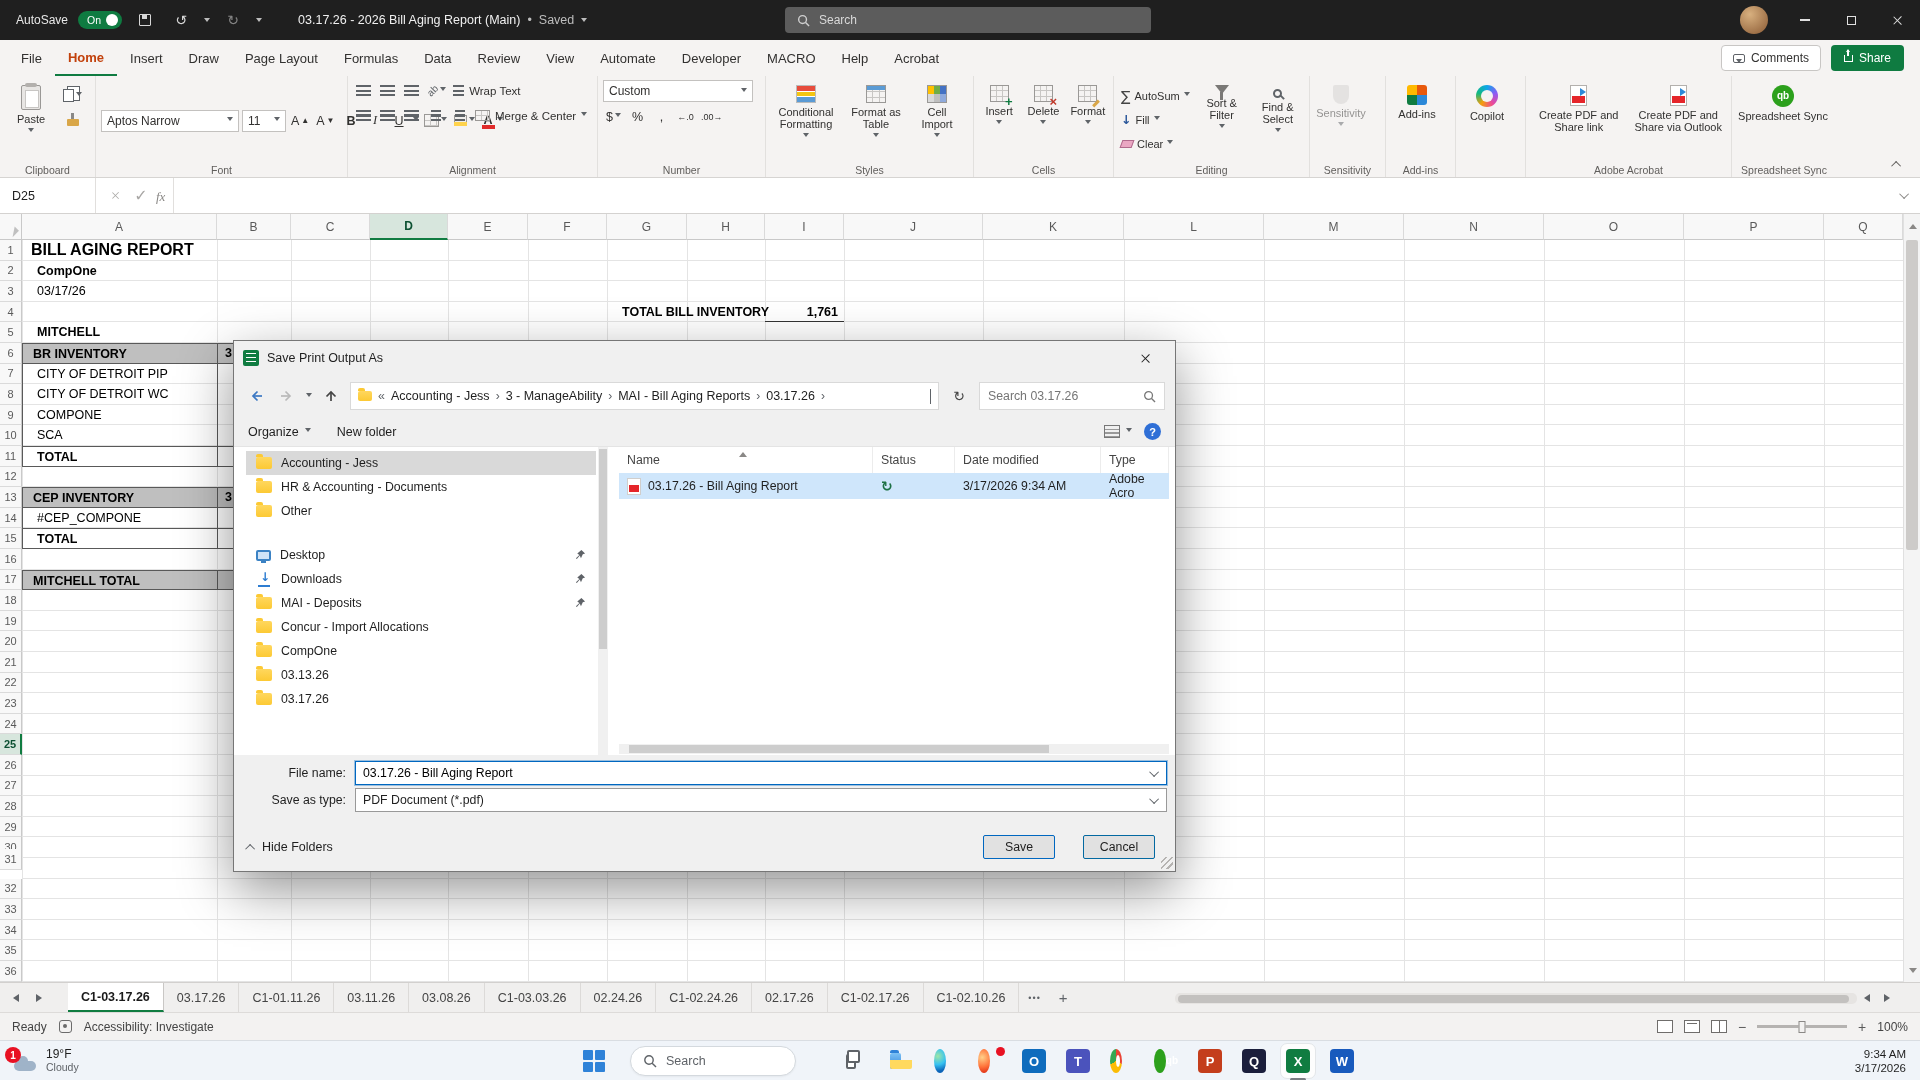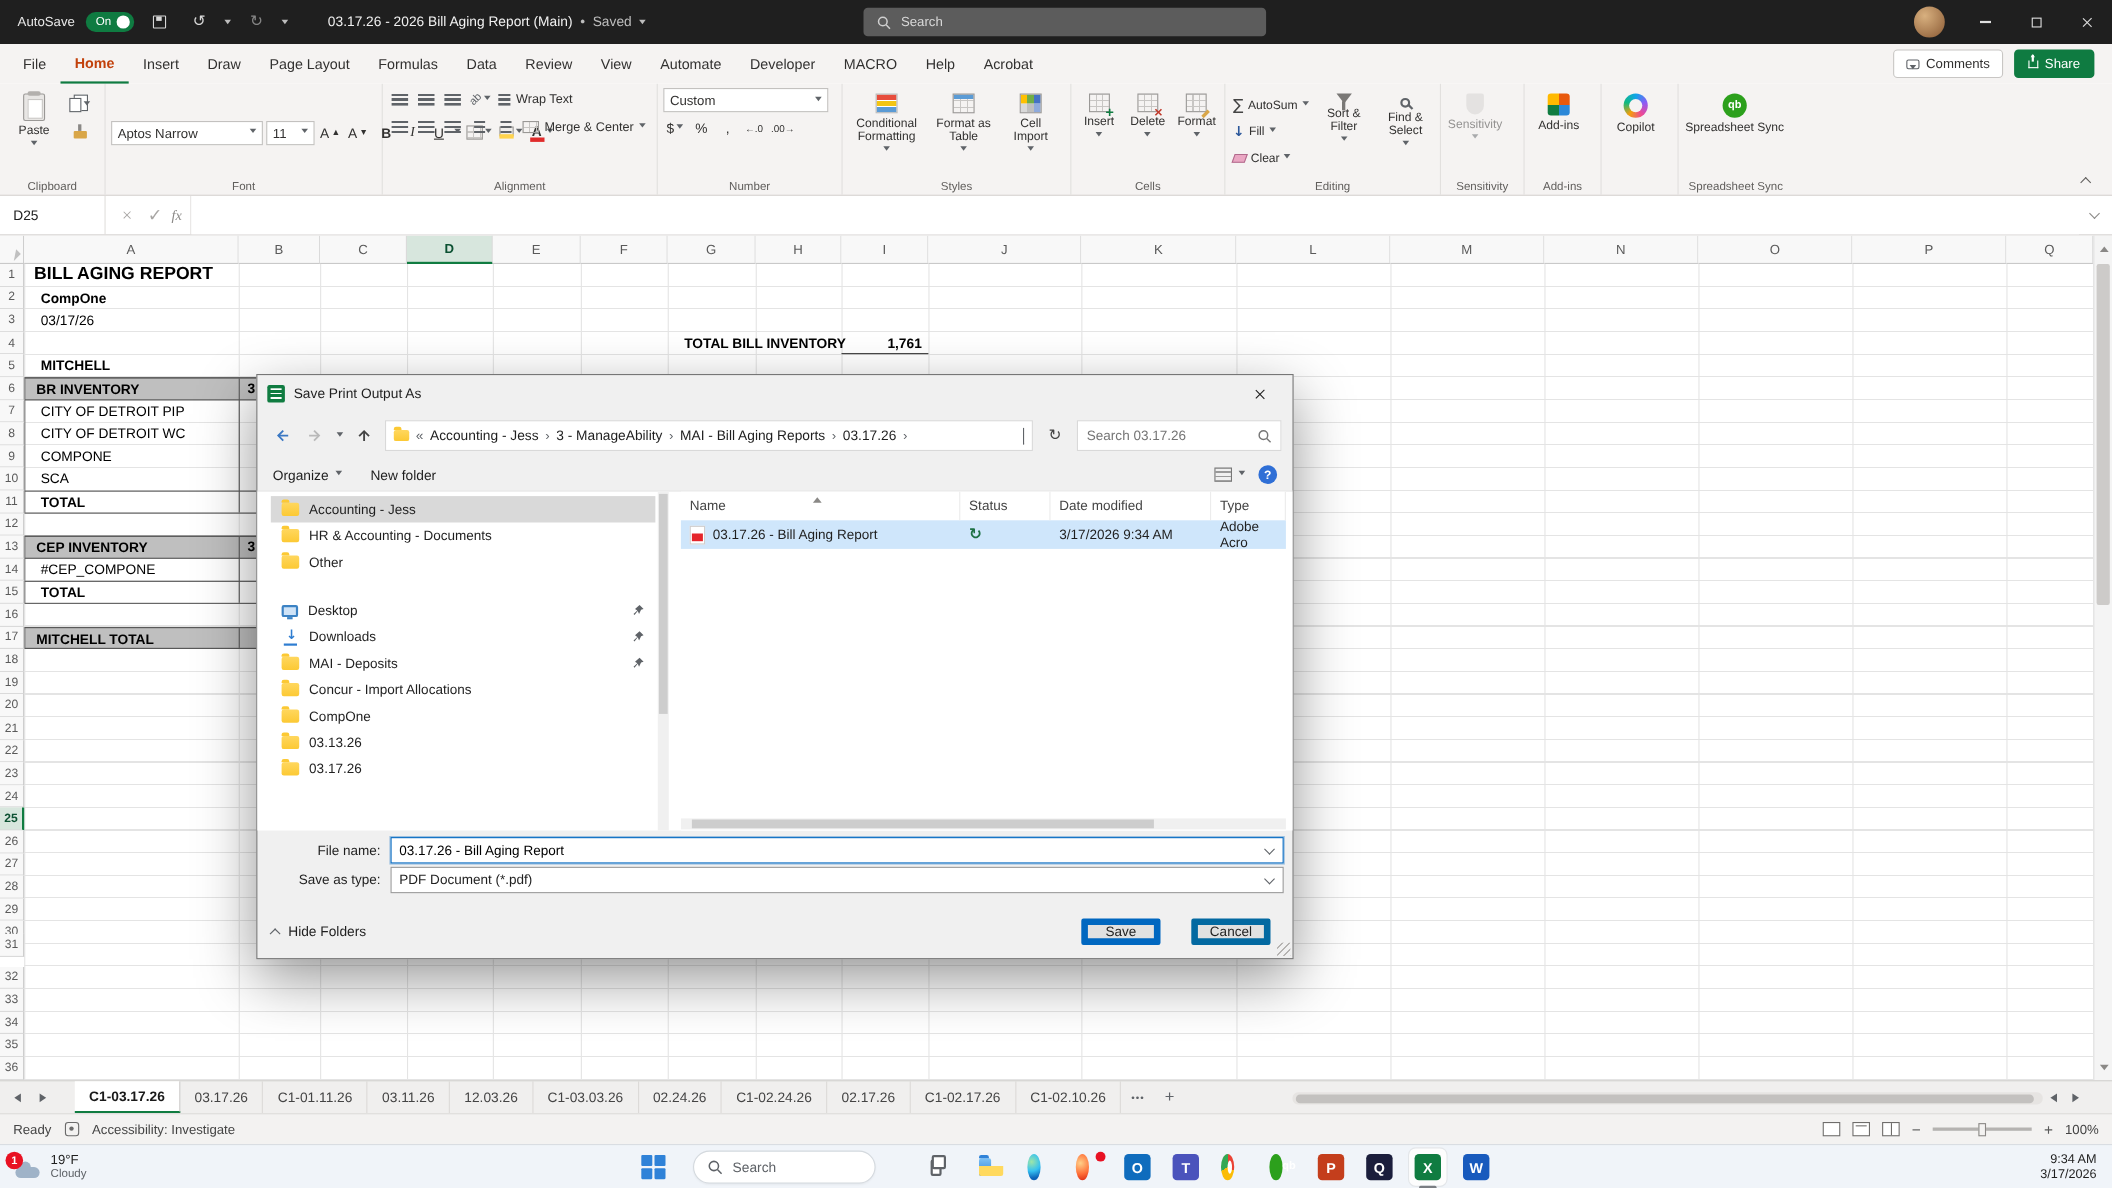--- a/index.html
+++ b/index.html
@@ -194,21 +194,21 @@
   .f-row{display:flex;align-items:center;height:24px;margin-bottom:3px}
   .f-label{width:112px;text-align:right;margin-right:9px;font-size:12.3px}
   .f-ctrl{width:812px;height:24px;background:#fff;display:flex;align-items:center;position:relative}
   .fname{border:1px solid #0067c0;box-shadow:0 0 0 1px rgba(0,103,192,.35)}
   .fname input{flex:1;border:none;outline:none;font-size:12.3px;padding:0 7px;height:100%;font-family:"Liberation Sans",sans-serif;background:transparent}
   .ftype{border:1px solid #999}
   .ftype .fval{flex:1;padding:0 7px;font-size:12.3px}
   .combo-chev{width:22px;display:flex;align-items:center;justify-content:center;color:#5f6368}
   .dlg-footer{position:absolute;left:0;right:0;bottom:0;height:48px;display:flex;align-items:center;padding:0 14px;gap:28px}
   .hide-folders{display:flex;align-items:center;gap:7px;color:#1f1f1f}
-  .dlg-btn{min-width:72px;height:24px;background:#e1e1e1;border:6px solid #0369a1;display:flex;align-items:center;justify-content:center;font-size:12.3px;border-radius:2px}
+  .dlg-btn{min-width:72px;height:24px;background:#e1e1e1;border:1px solid #0369a1;display:flex;align-items:center;justify-content:center;font-size:12.3px;border-radius:2px}
   .dlg-btn.primary{border-color:#0067c0}
   .dlg-spacer{flex:1}
   .grip{position:absolute;right:2px;bottom:2px;width:12px;height:12px;
     background:repeating-linear-gradient(135deg,transparent 0 3px,#b5b3b1 3px 4.5px)}
   
   #sheet-tabs{position:absolute;left:0;top:982px;width:1920px;height:30px;background:#f0efee;border-top:1px solid #d2d0ce;
     display:flex;align-items:stretch;z-index:56;font-size:12.5px;color:#444}
   .tabnav{width:27px;display:flex;align-items:center;justify-content:center}
   .tri-l{width:0;height:0;border:4.5px solid transparent;border-right:6px solid #5f6368}
   .tri-r{width:0;height:0;border:4.5px solid transparent;border-left:6px solid #5f6368}
@@ -581,20 +581,31 @@
     <div class="rgroup-label">Add-ins</div>
   </div>
 
   <div class="rgroup" style="width:70px">
     <div class="bigbtn narrow">
       <span class="copilot-ic"></span>
       <span>Copilot</span>
     </div>
   </div>
 
+  <div class="rgroup" style="width:206px">
+    <div class="bigbtn wide">
+      <span class="pdf-ic"></span>
+      <span>Create PDF and Share link</span>
+    </div>
+    <div class="bigbtn wide">
+      <span class="pdf-ic"></span>
+      <span>Create PDF and Share via Outlook</span>
+    </div>
+    <div class="rgroup-label">Adobe Acrobat</div>
+  </div>
 
   <div class="rgroup" style="width:104px;border-right:none">
     <div class="bigbtn wide" style="width:92px">
       <span class="qb-ic">qb</span>
       <span>Spreadsheet Sync</span>
     </div>
     <div class="rgroup-label">Spreadsheet Sync</div>
   </div>
   <div id="ribbon-collapse">
       <span class="chev-u"></span>
@@ -945,21 +956,21 @@
       <div class="stab">
         <span>03.17.26</span>
       </div>
       <div class="stab">
         <span>C1-01.11.26</span>
       </div>
       <div class="stab">
         <span>03.11.26</span>
       </div>
       <div class="stab">
-        <span>12.03.26</span>
+        <span>03.08.26</span>
       </div>
       <div class="stab">
         <span>C1-03.03.26</span>
       </div>
       <div class="stab">
         <span>02.24.26</span>
       </div>
       <div class="stab">
         <span>C1-02.24.26</span>
       </div>

